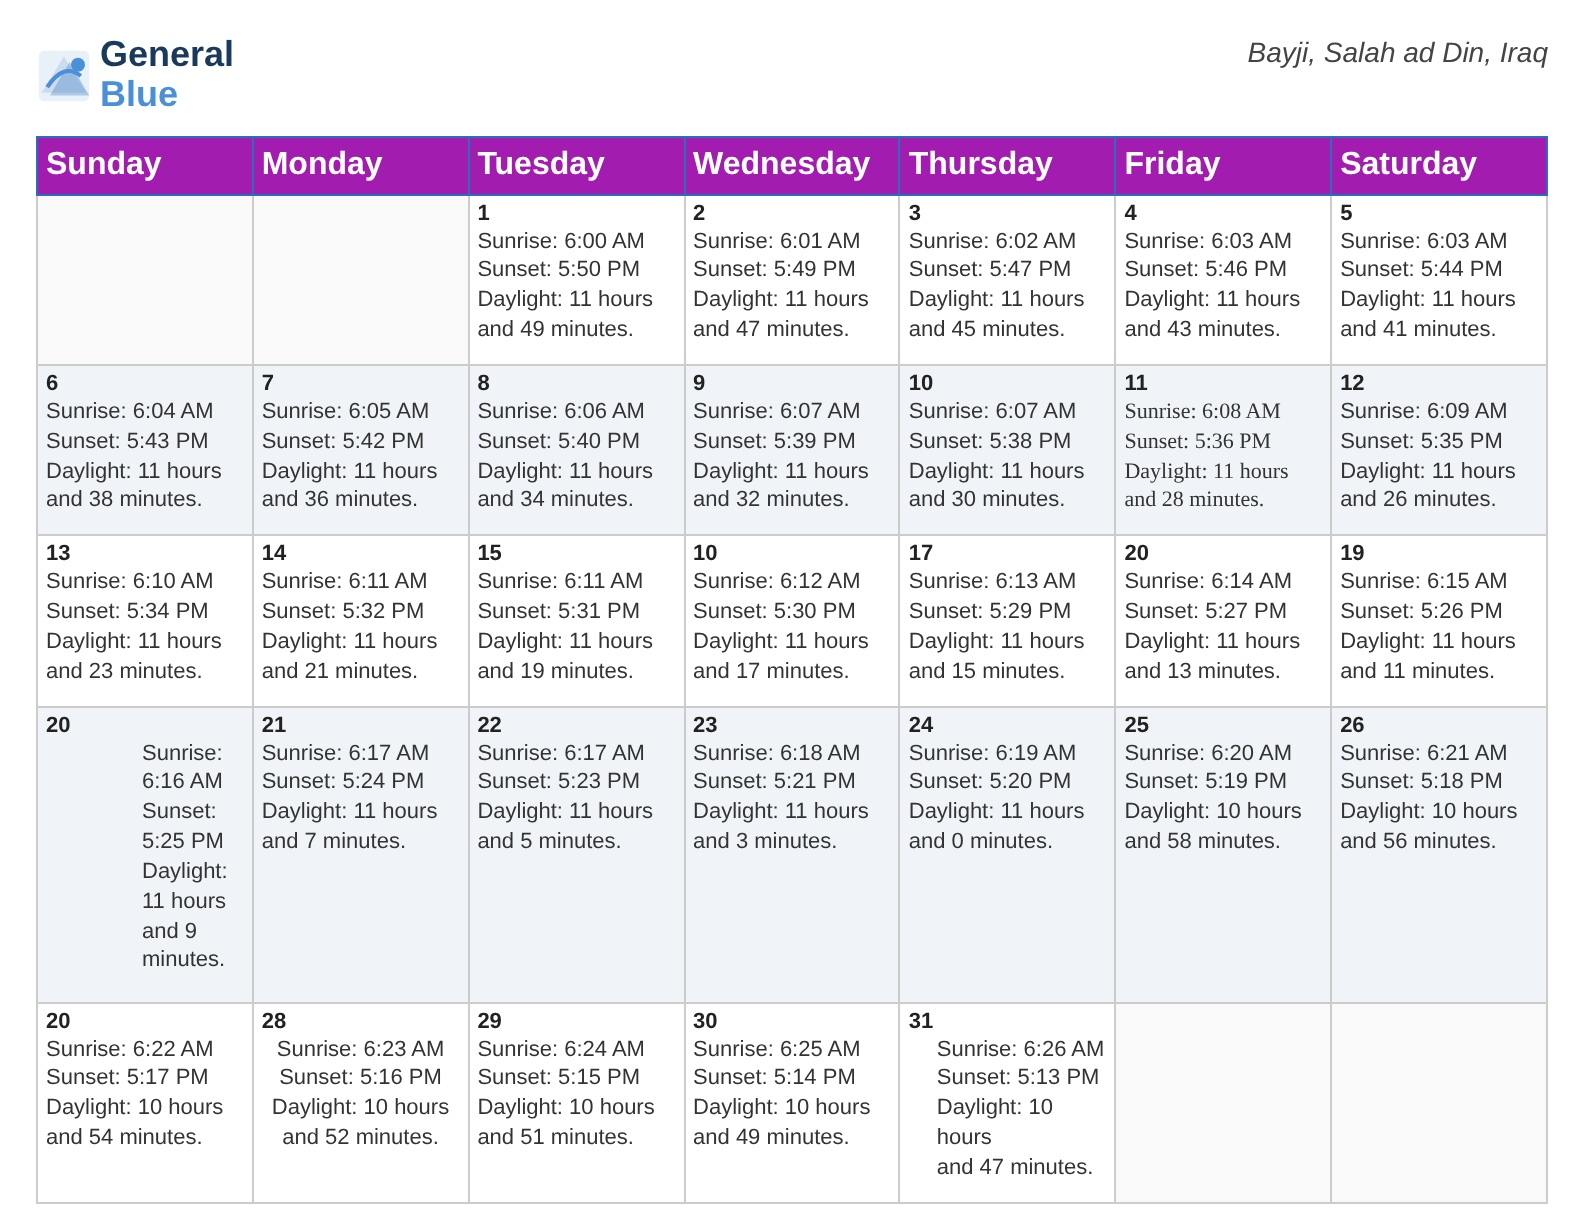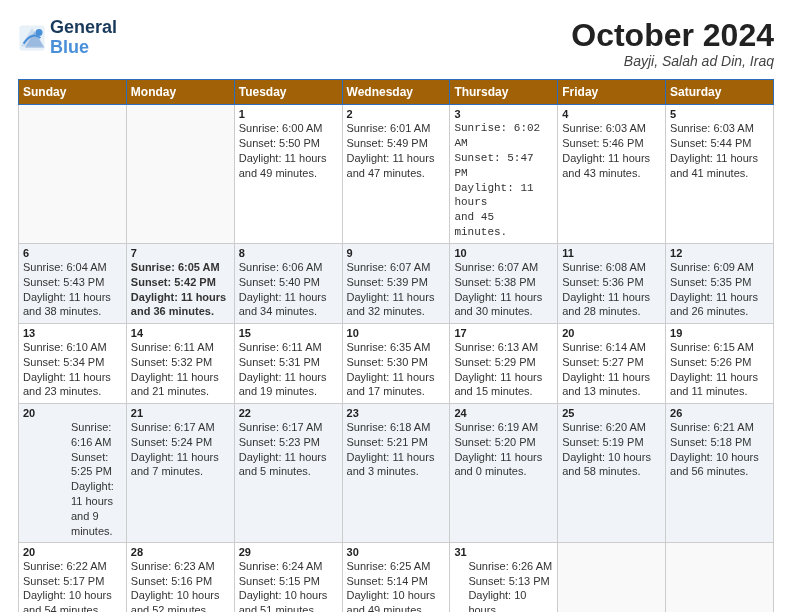--- a/index.html
+++ b/index.html
@@ -57,23 +57,23 @@
       font-style: italic;
     }
     .calendar {
       flex: 1;
       border: 1px solid #ccc;
       border-collapse: collapse;
       width: 100%;
       table-layout: fixed;
     }
     .calendar th {
-      background: #a16207;
+      background: #a21caf;
       color: #fff;
-      font-size: 12px;
+      font-size: 16px;
       font-weight: bold;
       padding: 5px 4px;
       text-align: left;
       border: 1px solid #2a6dbd;
     }
     .calendar td {
       border: 1px solid #ccc;
       vertical-align: top;
       padding: 3px 4px;
       font-size: 9.5px;
@@ -111,21 +111,20 @@
         <polygon points="24,10 38,34 10,34" fill="#2a6dbd" opacity="0.3"></polygon>
         <path d="M8 28 Q20 10 32 20" stroke="#4a90d9" stroke-width="3" fill="none"></path>
         <circle cx="30" cy="12" r="5" fill="#4a90d9"></circle>
       </svg>
       <div class="logo-text">
         <div>General</div>
         <div><span>Blue</span></div>
       </div>
     </div>
     <div class="title-block">
-      <div class="month-title">October 2024</div>
       <div class="location">Bayji, Salah ad Din, Iraq</div>
     </div>
   </div>
 
   <table class="calendar">
     <thead>
       <tr>
       <th>Sunday</th>
           <th>Monday</th>
           <th>Tuesday</th>
@@ -148,21 +147,21 @@
           </td>
           <td>
             <span class="day-num">2</span>
             <div class="day-info" style="white-space: pre-line;">Sunrise: 6:01 AM
 Sunset: 5:49 PM
 Daylight: 11 hours
 and 47 minutes.</div>
           </td>
           <td>
             <span class="day-num">3</span>
-            <div class="day-info" style="white-space: pre-line; font-family: Liberation Mono, monospace;">Sunrise: 6:02 AM
+            <div class="day-info" style="white-space: pre-line;">Sunrise: 6:02 AM
 Sunset: 5:47 PM
 Daylight: 11 hours
 and 45 minutes.</div>
           </td>
           <td>
             <span class="day-num">4</span>
             <div class="day-info" style="white-space: pre-line;">Sunrise: 6:03 AM
 Sunset: 5:46 PM
 Daylight: 11 hours
 and 43 minutes.</div>
@@ -178,21 +177,21 @@
         <tr class="row-shaded">
           <td>
             <span class="day-num">6</span>
             <div class="day-info" style="white-space: pre-line;">Sunrise: 6:04 AM
 Sunset: 5:43 PM
 Daylight: 11 hours
 and 38 minutes.</div>
           </td>
           <td>
             <span class="day-num">7</span>
-            <div class="day-info" style="white-space: pre-line; font-weight: bold;">Sunrise: 6:05 AM
+            <div class="day-info" style="white-space: pre-line;">Sunrise: 6:05 AM
 Sunset: 5:42 PM
 Daylight: 11 hours
 and 36 minutes.</div>
           </td>
           <td>
             <span class="day-num">8</span>
             <div class="day-info" style="white-space: pre-line;">Sunrise: 6:06 AM
 Sunset: 5:40 PM
 Daylight: 11 hours
 and 34 minutes.</div>
@@ -206,21 +205,21 @@
           </td>
           <td>
             <span class="day-num">10</span>
             <div class="day-info" style="white-space: pre-line;">Sunrise: 6:07 AM
 Sunset: 5:38 PM
 Daylight: 11 hours
 and 30 minutes.</div>
           </td>
           <td>
             <span class="day-num">11</span>
-            <div class="day-info" style="white-space: pre-line;">Sunrise: 6:08 AM
+            <div class="day-info" style="white-space: pre-line; font-family: Liberation Serif, serif;">Sunrise: 6:08 AM
 Sunset: 5:36 PM
 Daylight: 11 hours
 and 28 minutes.</div>
           </td>
           <td>
             <span class="day-num">12</span>
             <div class="day-info" style="white-space: pre-line;">Sunrise: 6:09 AM
 Sunset: 5:35 PM
 Daylight: 11 hours
 and 26 minutes.</div>
@@ -243,21 +242,21 @@
           </td>
           <td>
             <span class="day-num">15</span>
             <div class="day-info" style="white-space: pre-line;">Sunrise: 6:11 AM
 Sunset: 5:31 PM
 Daylight: 11 hours
 and 19 minutes.</div>
           </td>
           <td>
             <span class="day-num">10</span>
-            <div class="day-info" style="white-space: pre-line;">Sunrise: 6:35 AM
+            <div class="day-info" style="white-space: pre-line;">Sunrise: 6:12 AM
 Sunset: 5:30 PM
 Daylight: 11 hours
 and 17 minutes.</div>
           </td>
           <td>
             <span class="day-num">17</span>
             <div class="day-info" style="white-space: pre-line;">Sunrise: 6:13 AM
 Sunset: 5:29 PM
 Daylight: 11 hours
 and 15 minutes.</div>
@@ -331,21 +330,21 @@
         <tr>
           <td>
             <span class="day-num">20</span>
             <div class="day-info" style="white-space: pre-line;">Sunrise: 6:22 AM
 Sunset: 5:17 PM
 Daylight: 10 hours
 and 54 minutes.</div>
           </td>
           <td>
             <span class="day-num">28</span>
-            <div class="day-info" style="white-space: pre-line;">Sunrise: 6:23 AM
+            <div class="day-info" style="white-space: pre-line; text-align: center;">Sunrise: 6:23 AM
 Sunset: 5:16 PM
 Daylight: 10 hours
 and 52 minutes.</div>
           </td>
           <td>
             <span class="day-num">29</span>
             <div class="day-info" style="white-space: pre-line;">Sunrise: 6:24 AM
 Sunset: 5:15 PM
 Daylight: 10 hours
 and 51 minutes.</div>

